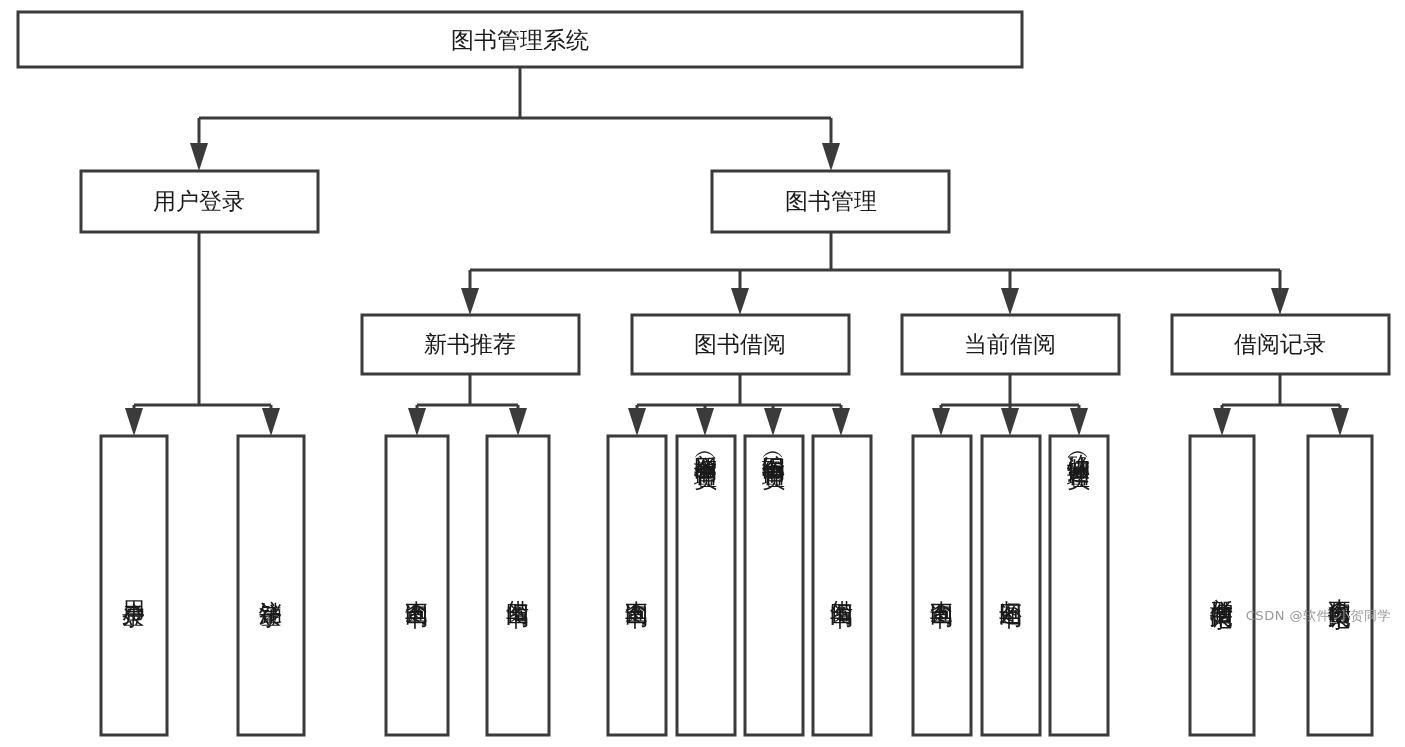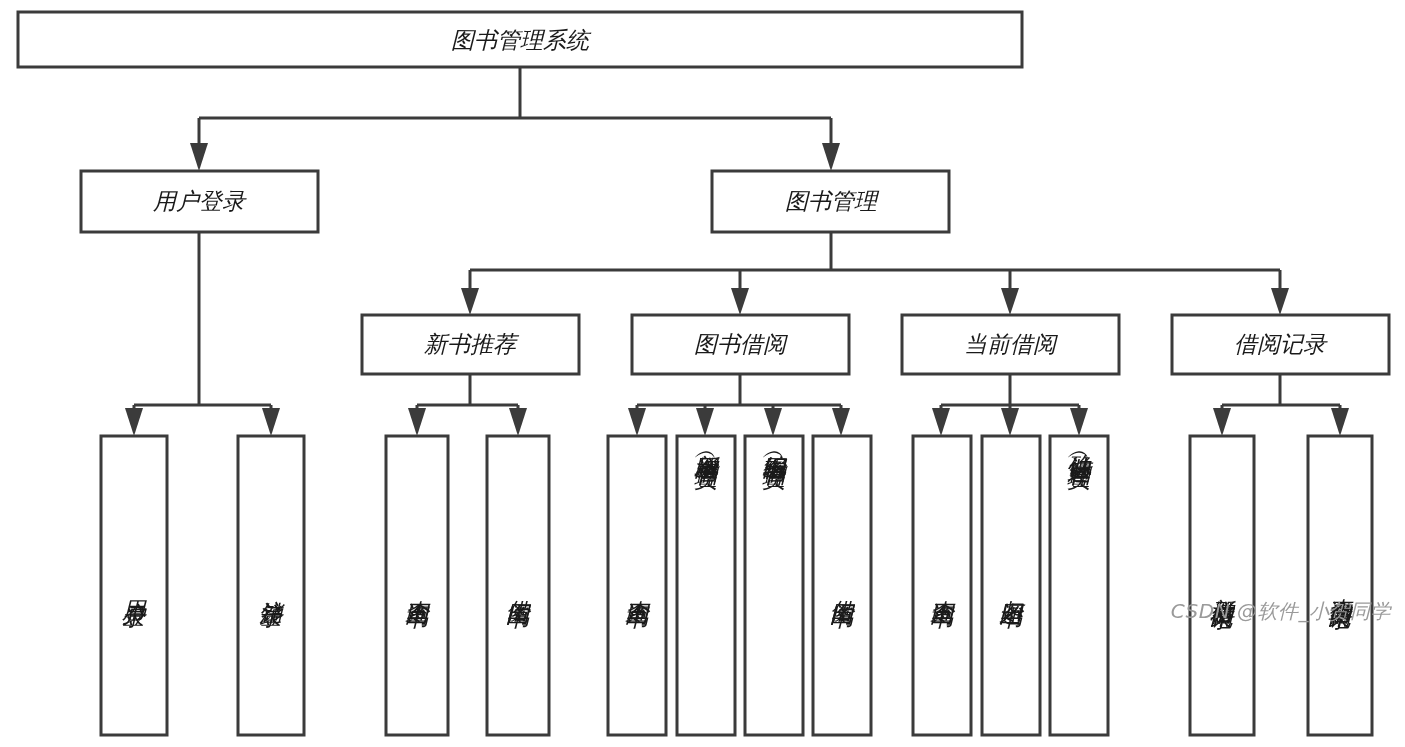--- a/index.html
+++ b/index.html
@@ -11,21 +11,20 @@
     width: 1405px;
     height: 747px;
     font-family: "DejaVu Sans", "Liberation Sans", sans-serif;
     overflow: hidden;
     position: relative;
   }
   #diagram-root {
     position: relative;
     width: 1405px;
     height: 631px;
-    font-style: italic;
   }
   svg.flow {
     position: absolute;
     top: 0;
     left: 0;
     width: 1405px;
     height: 747px;
   }
   .node-box {
     fill: #ffffff;
@@ -68,21 +67,21 @@
     letter-spacing: 2px;
     color: #1a1a1a;
     white-space: nowrap;
     text-align: center;
   }
   .watermark {
     position: absolute;
     right: 14px;
     bottom: 6px;
     font-family: "DejaVu Sans", "Liberation Sans", sans-serif;
-    font-size: 20px;
+    font-size: 13px;
     color: #9a9a9a;
     letter-spacing: 0.5px;
     white-space: nowrap;
   }
 </style>
 </head>
 <body>
 
 <div id="diagram-root">
 

